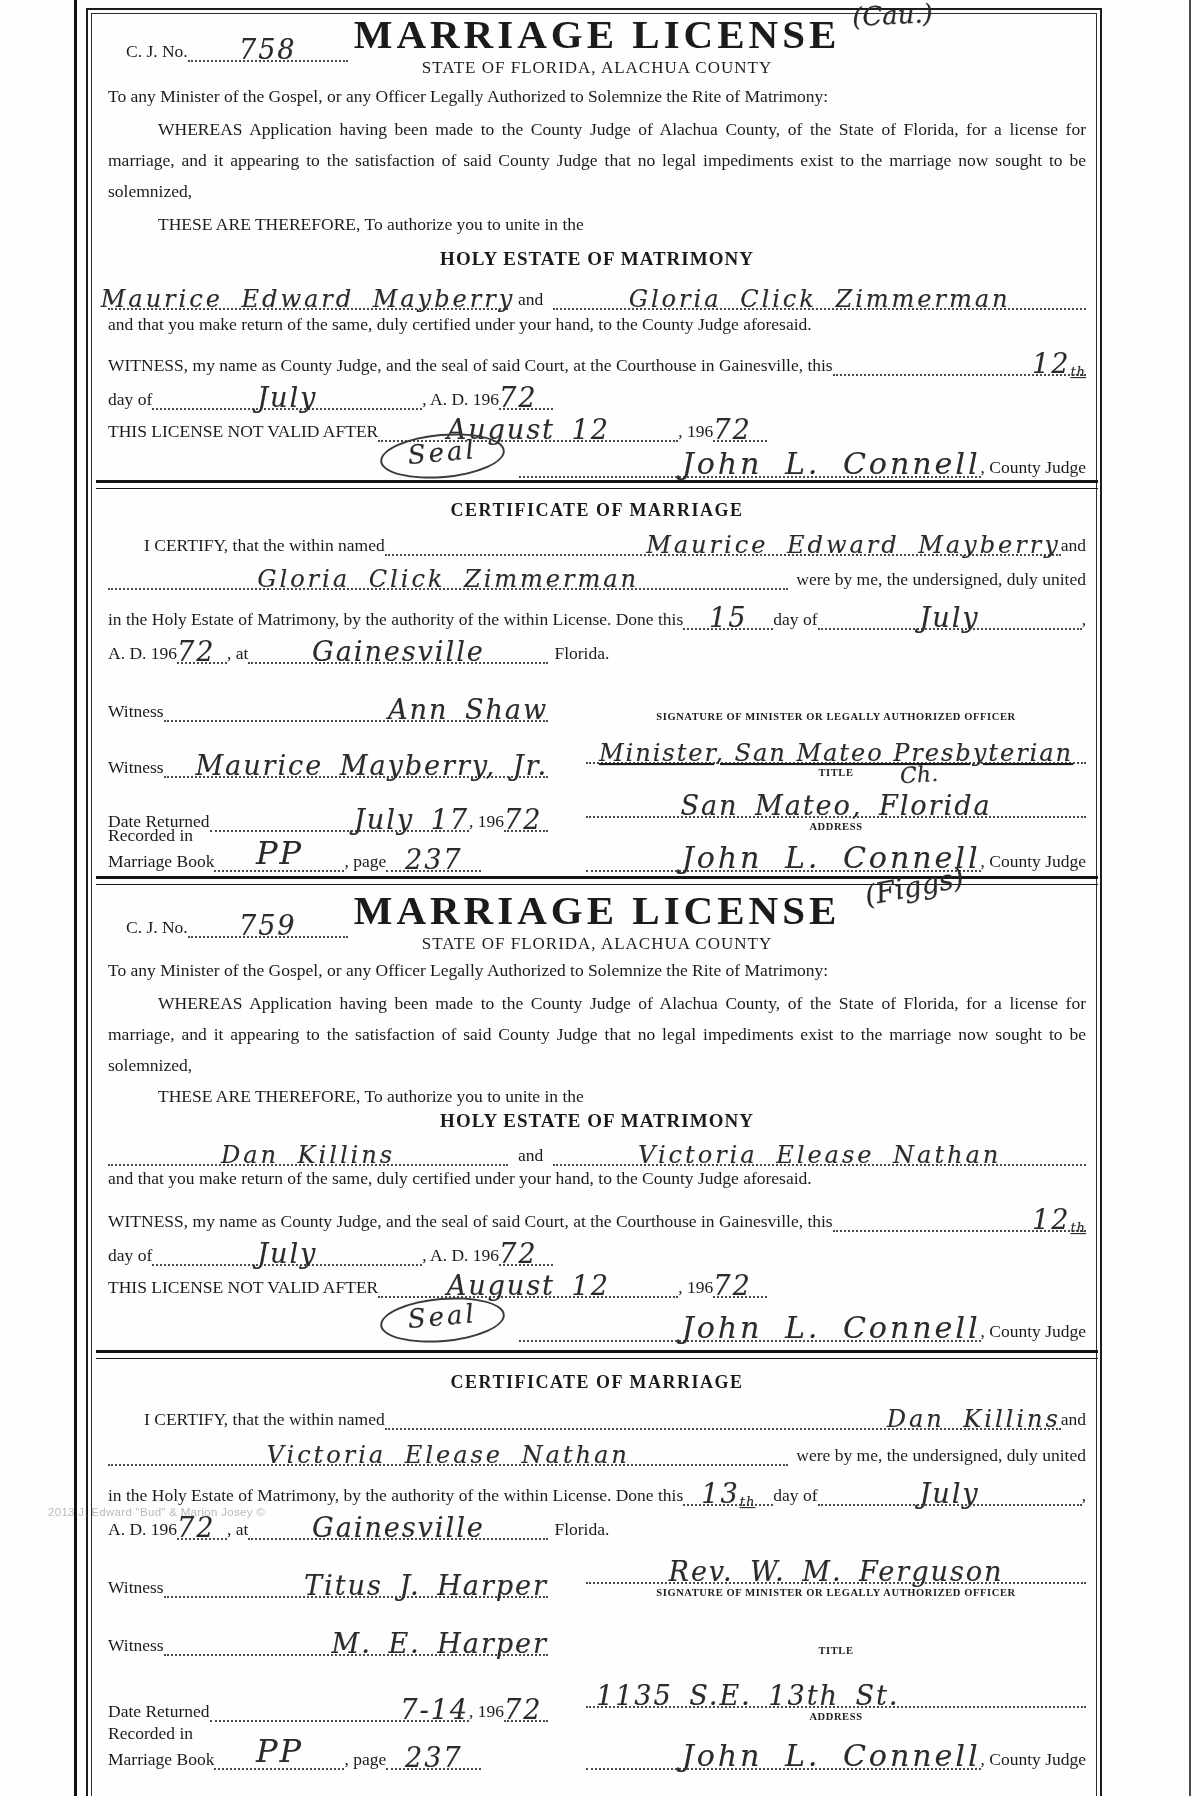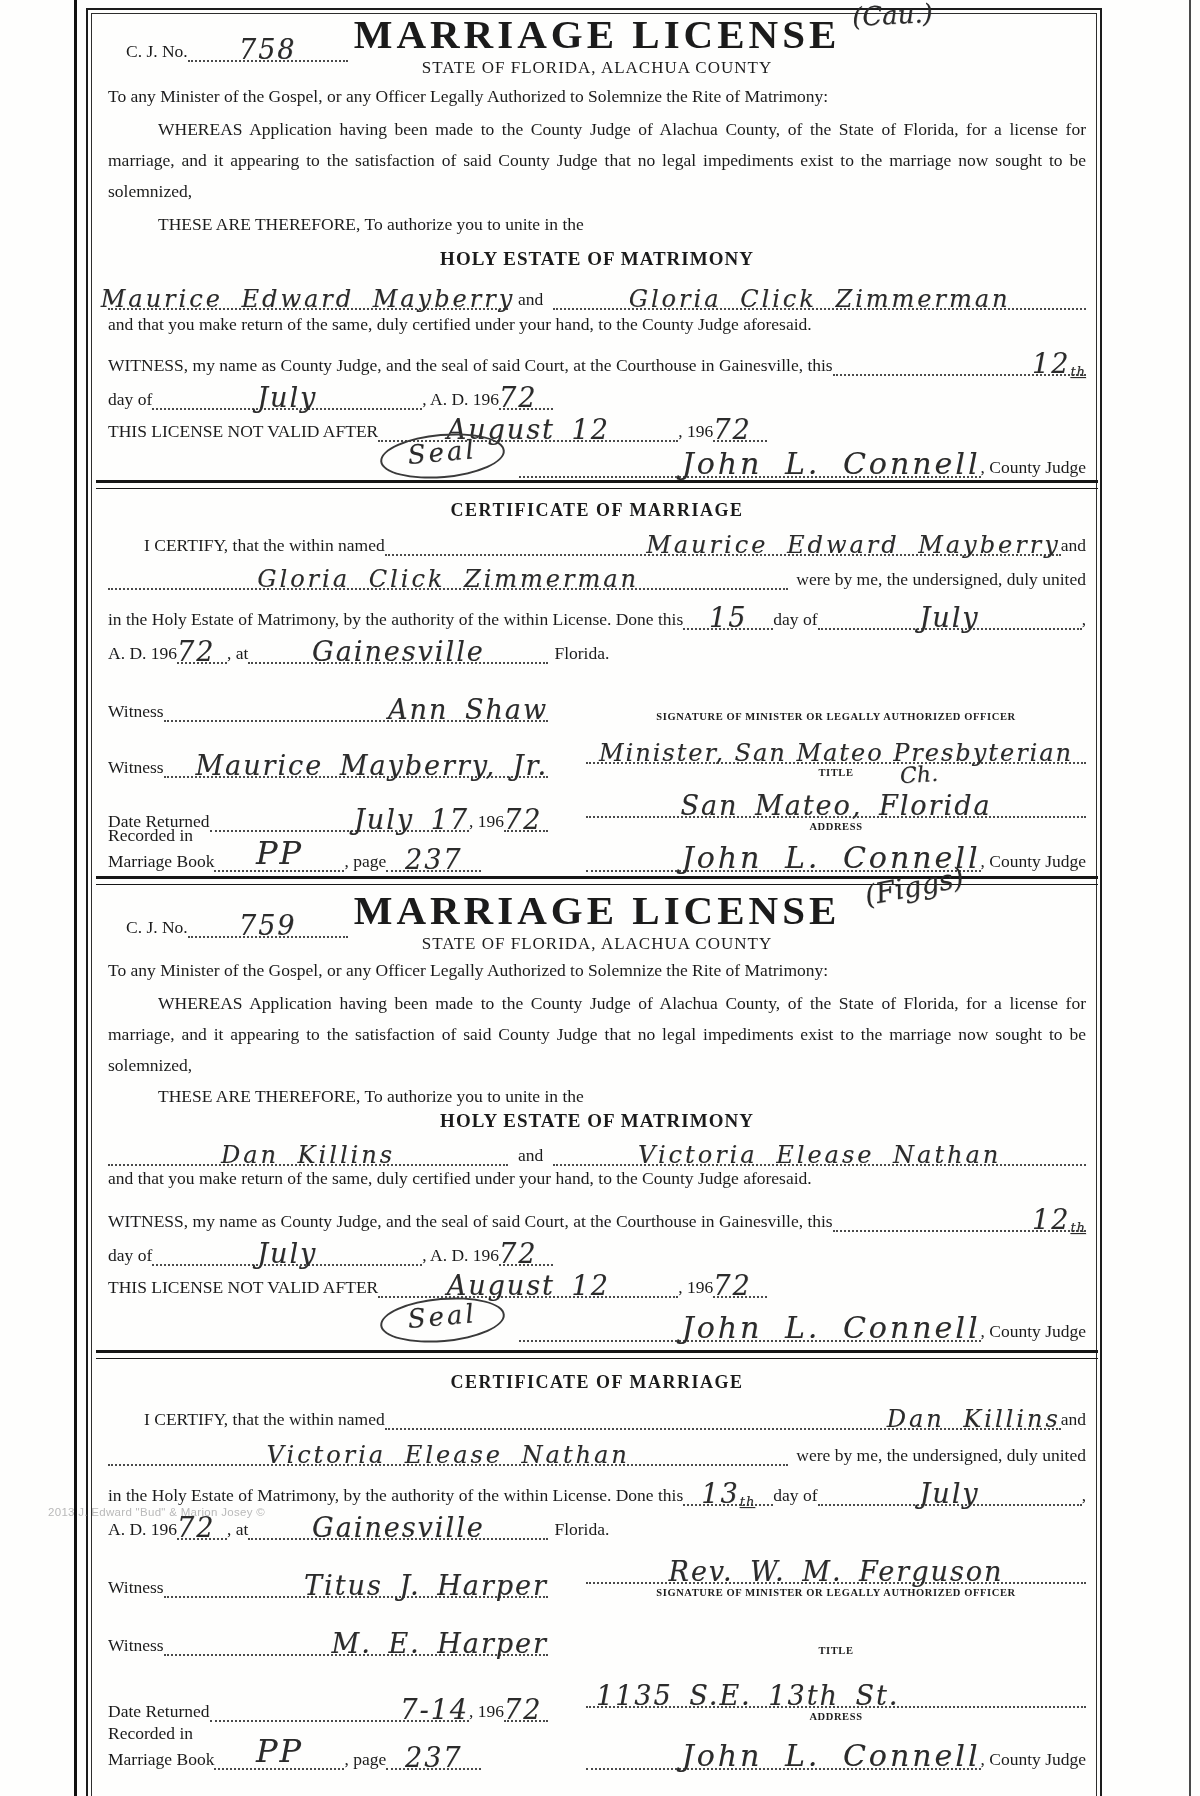--- a/index.html
+++ b/index.html
@@ -183,21 +183,21 @@
   </div>
 
   <div class="b row" style="top:728px;height:50px;">
     <div class="wleft" style="height:36px;">
       <span class="print nw">Witness</span>
       <span class="fill">
           <span class="hw hw-md">Maurice Mayberry, Jr.</span>
         </span>
     </div>
     <div class="wright">
-      <div class="sigline" style="height:36px;overflow:visible;">
+      <div class="sigline" style="height:36px;overflow:visible;text-decoration:underline;">
           <span class="hw hw-sm">Minister, San Mateo Presbyterian</span>
         </div>
       <div class="cap">TITLE</div>
     </div>
   </div>
   <div class="corner hw" style="left:792px;top:762px;font-size:22px;transform:rotate(-4deg);">Ch.</div>
 
   <div class="b row" style="top:782px;height:50px;">
     <div class="wleft" style="height:36px;">
       <span class="print nw">Date Returned</span>

